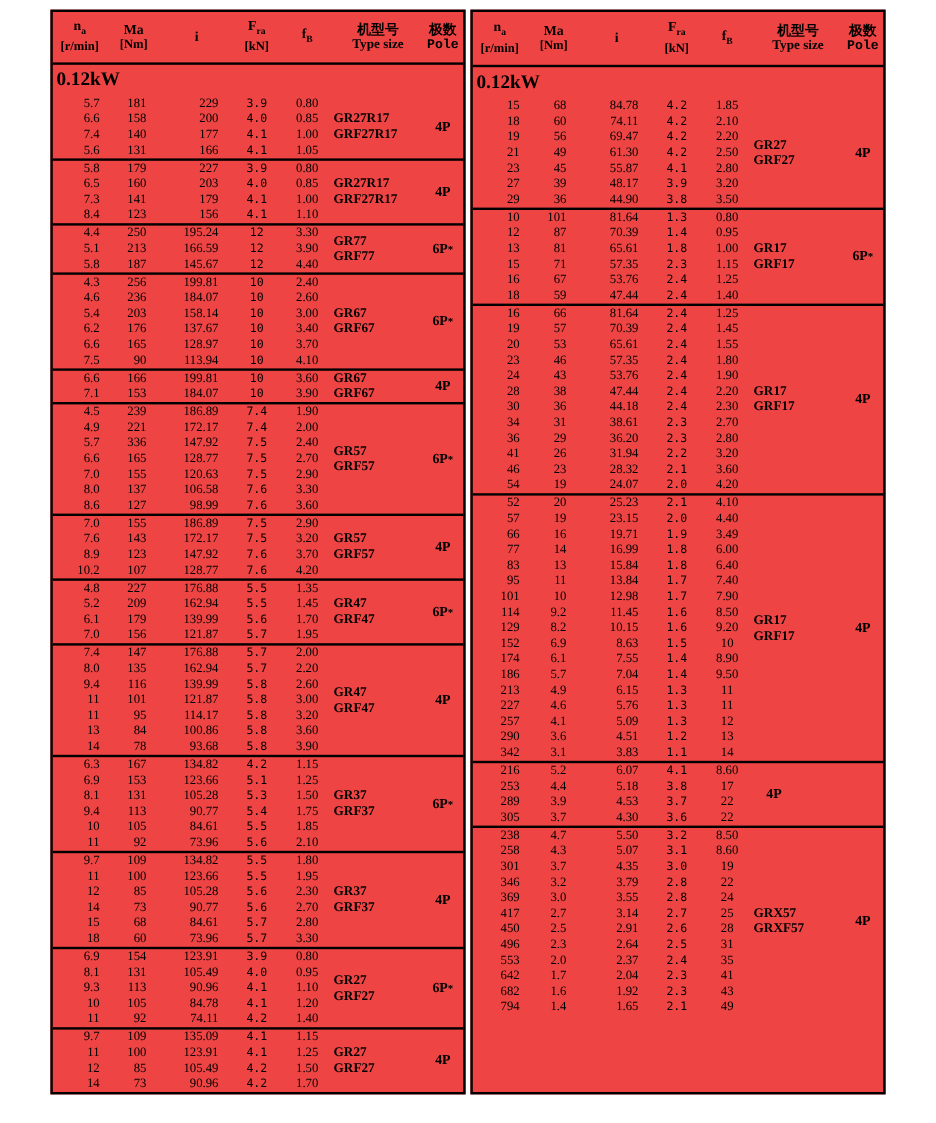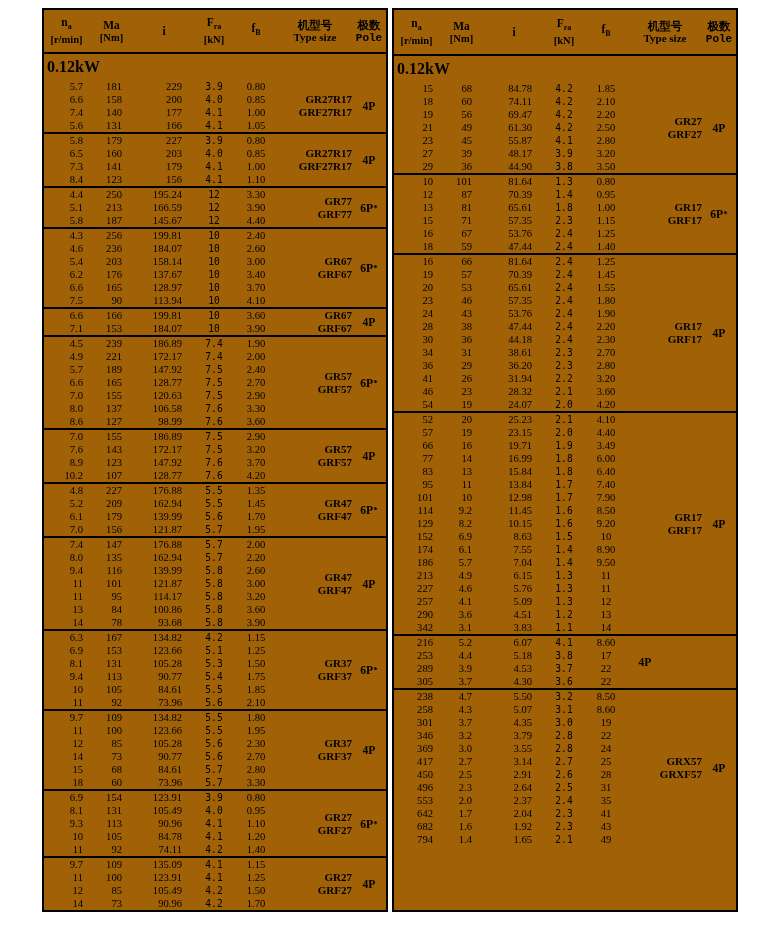--- a/index.html
+++ b/index.html
@@ -3,21 +3,21 @@
 <meta charset="utf-8">
 <style>
   * { box-sizing: border-box; }
   html,body { margin:0; padding:0; background:#ffffff; }
   .page {
     width: 780px; height: 936px; background:#fff; overflow:hidden;
     font-family: "Liberation Serif", serif; color:#000;
   }
   .tables { display:flex; gap:4px; width:696px; margin:8px auto 0 auto; }
   .panel {
-    width:346px; height:904px; border:2px solid #000; background:#a16207;
+    width:346px; height:904px; border:2px solid #000; background:#ef4444;
     display:flex; flex-direction:column;
   }
   .panel-header {
     display:grid;
     grid-template-columns:45px 45px 60px 40px 44px 74px 34px;
     height:46px; border-bottom:2px solid #000; align-items:center;
   }
   .th { text-align:center; font-weight:bold; font-size:11.5px; line-height:12px; }
   .th sub { font-size:8px; }
   .th .unit { font-size:10.5px; font-weight:bold; }
@@ -30,21 +30,21 @@
   .group { display:flex; }
   .group:not(:last-child) { border-bottom:2px solid #000000; }
   .rows { width:234px; }
   .row { display:grid; grid-template-columns:45px 45px 60px 40px 44px; height:13px; }
   .cell { font-size:10.6px; line-height:13px; white-space:nowrap; }
   .c0 { text-align:right; padding-right:6px; }
   .c1 { text-align:right; padding-right:12px; }
   .c2 { text-align:right; padding-right:12px; }
   .c3 { text-align:center; font-family:"DejaVu Sans Mono", monospace; font-size:9.6px; }
   .c4 { text-align:center; }
-  .type-cell { width:74px; display:flex; flex-direction:column; justify-content:center;text-align:right; }
+  .type-cell { width:74px; display:flex; flex-direction:column; justify-content:center; }
   .type-line { font-weight:bold; font-size:11px; line-height:13px; white-space:nowrap; }
   .pole-cell {
     width:34px; display:flex; align-items:center; justify-content:center;
     font-weight:bold; font-size:11.5px;
   }
   .pole-cell sup { font-size:9px; line-height:0; }
   .footnote {
     width:696px; margin:3px auto 0 auto; font-family:"Liberation Sans", sans-serif;
     font-size:12.5px; white-space:nowrap;
   }
@@ -275,21 +275,21 @@
               </div>
               <div class="row">
                 <div class="cell c0">4.9</div>
                 <div class="cell c1">221</div>
                 <div class="cell c2">172.17</div>
                 <div class="cell c3">7.4</div>
                 <div class="cell c4">2.00</div>
               </div>
               <div class="row">
                 <div class="cell c0">5.7</div>
-                <div class="cell c1">189</div>
+                <div class="cell c1">336</div>
                 <div class="cell c2">147.92</div>
                 <div class="cell c3">7.5</div>
                 <div class="cell c4">2.40</div>
               </div>
               <div class="row">
                 <div class="cell c0">6.6</div>
                 <div class="cell c1">165</div>
                 <div class="cell c2">128.77</div>
                 <div class="cell c3">7.5</div>
                 <div class="cell c4">2.70</div>

